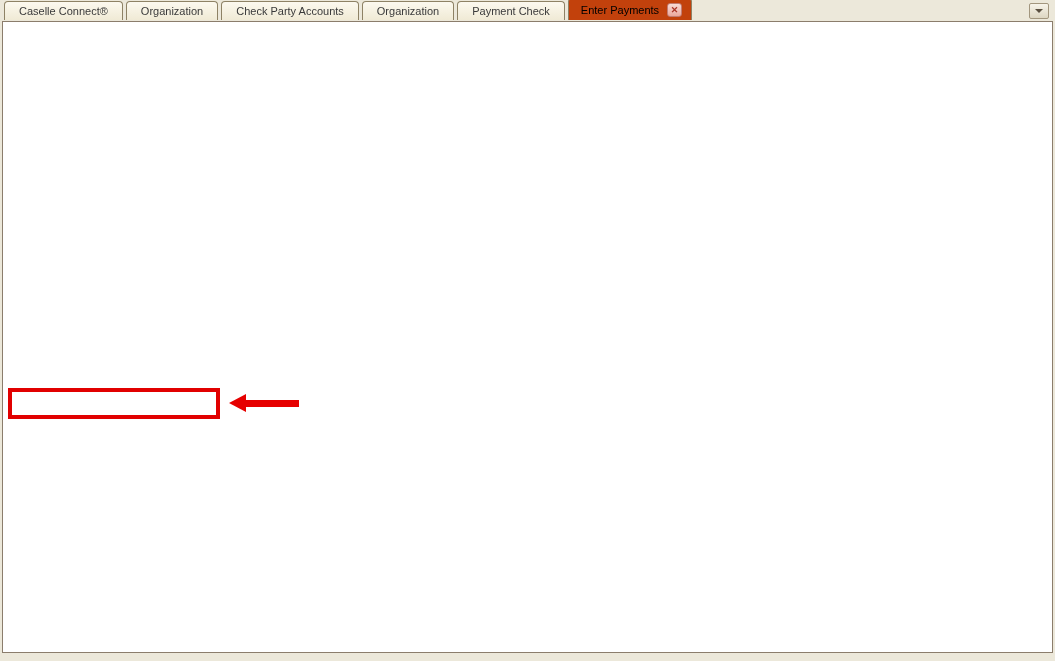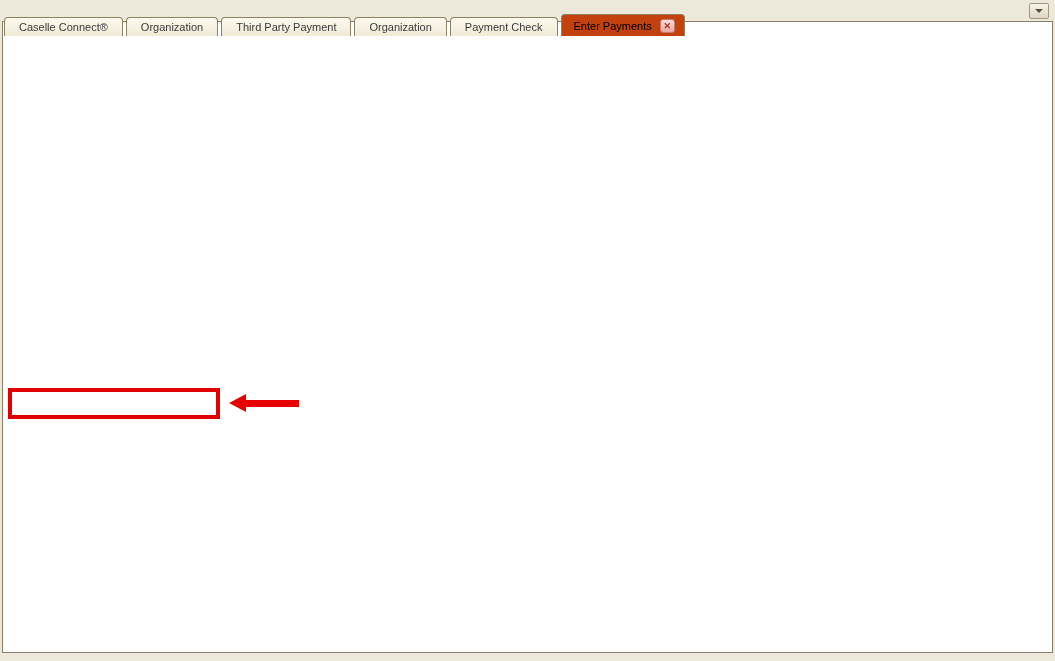--- a/index.html
+++ b/index.html
@@ -5,21 +5,21 @@
   * { margin:0; padding:0; box-sizing:border-box; }
   html,body { width:1055px; height:661px; }
   body {
     font-family:"Liberation Sans", sans-serif;
     font-size:11px; color:#1a1a1a;
     background:#ece8da;
     position:relative; overflow:hidden;
   }
 
   
-  .tabbar { position:absolute; left:4px; top:0; height:36px; display:flex; align-items:flex-end; z-index:5; }
+  .tabbar { position:absolute; left:4px; top:0; height:20px; display:flex; align-items:flex-end; z-index:5; }
   .tab {
     display:inline-flex; align-items:center; height:19px; padding:0 14px;
     margin-right:3px; border:1px solid #8e8265; border-bottom:none;
     border-radius:4px 4px 0 0;
     background:linear-gradient(#fcf9ef,#f0ead5);
     color:#3a3a3a; white-space:nowrap; cursor:default;
   }
   .tab.active {
     height:22px; background:#c2410c; color:#000; padding:0 9px 0 12px; position:relative; z-index:6;
   }
@@ -101,21 +101,21 @@
 <body>
 
 <div class="tabbar">
   <div class="tab">
       <span>Caselle Connect®</span>
     </div>
   <div class="tab">
       <span>Organization</span>
     </div>
   <div class="tab">
-      <span>Third Party Payment</span>
+      <span>Check Party Accounts</span>
     </div>
   <div class="tab">
       <span>Organization</span>
     </div>
   <div class="tab">
       <span>Payment Check</span>
     </div>
   <div class="tab active">
     <span>Enter Payments</span>
     <span class="tab-close">✕</span>

